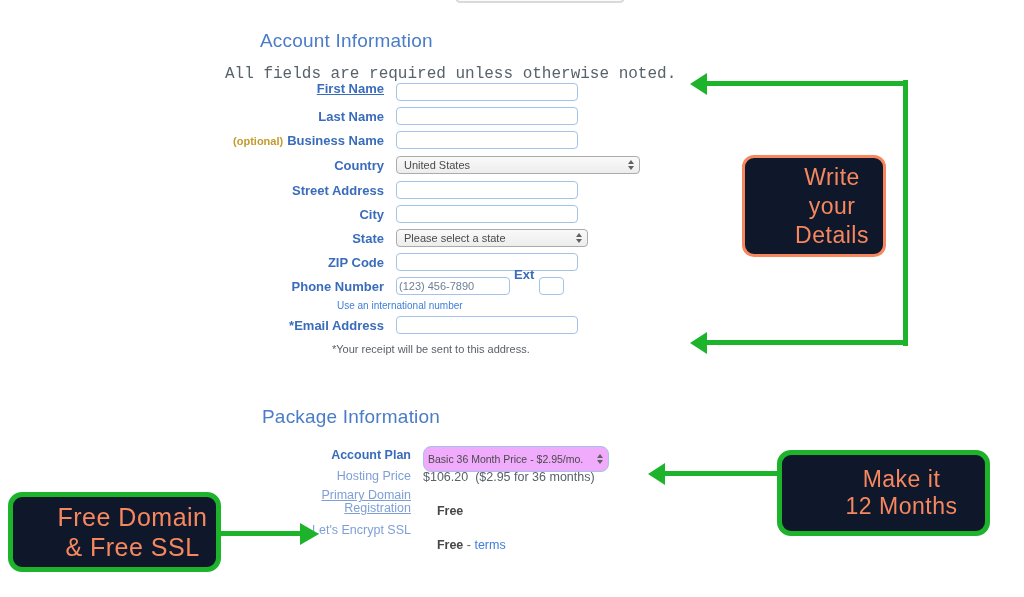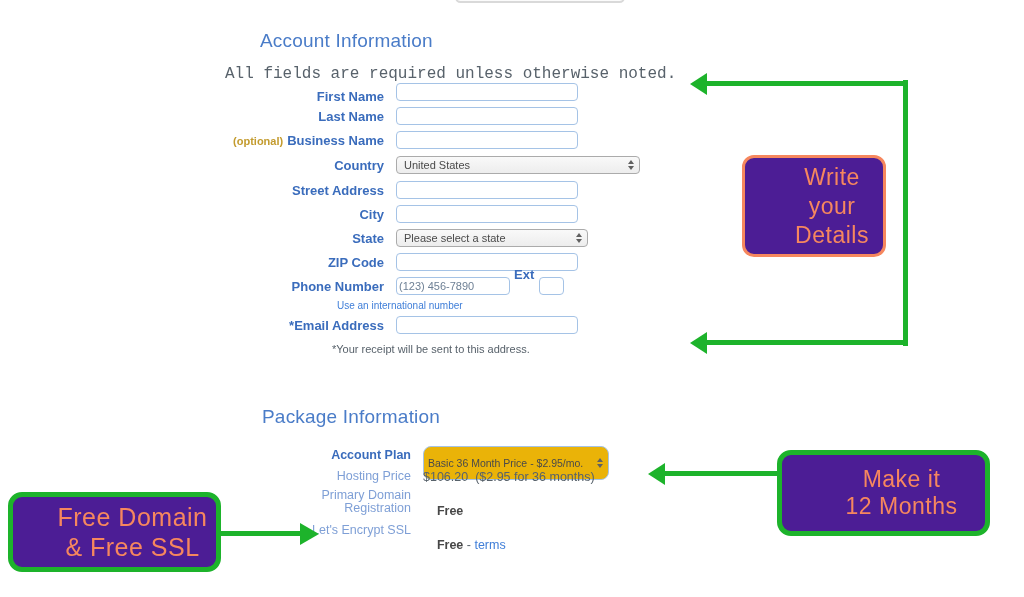--- a/index.html
+++ b/index.html
@@ -34,22 +34,22 @@
   .flabel .opt{font-size:11px;font-weight:bold;color:var(--gold);margin-right:4px;}
   .tinput{position:absolute;height:18px;border:1.5px solid var(--input-border);
     border-radius:4px;background:#fff;font-size:11px;color:#333;
     padding:0 2px;outline:none;font-family:inherit;}
   .tinput::placeholder{color:#6e8095;opacity:1;}
 
   .gsel{position:absolute;height:18px;border:1px solid var(--select-border);
     border-radius:4px;background:linear-gradient(#f9f9f9,#ededed);
     display:flex;align-items:center;padding:0 5px 0 7px;cursor:default;}
   .gsel .sel-text{flex:1;font-size:11px;color:#4a4a4a;white-space:nowrap;overflow:hidden;}
-  .bsel{position:absolute;height:34px;border:1.5px solid var(--input-border);
-    border-radius:8px;background:#eab308;
+  .bsel{position:absolute;height:26px;border:1.5px solid var(--input-border);
+    border-radius:8px;background:#f0abfc;
     display:flex;align-items:center;padding:0 5px 0 4px;cursor:default;}
   .bsel .sel-text{flex:1;font-size:10.5px;color:#4a4a4a;white-space:nowrap;overflow:hidden;}
   .stepper{display:flex;flex-direction:column;align-items:center;gap:1.5px;margin-left:4px;}
   .stepper .tri-up{width:0;height:0;border-left:3px solid transparent;border-right:3px solid transparent;border-bottom:4px solid #606060;}
   .stepper .tri-down{width:0;height:0;border-left:3px solid transparent;border-right:3px solid transparent;border-top:4px solid #606060;}
 
   .link{position:absolute;font-size:10px;color:var(--blue-link);cursor:pointer;}
   .small-note{position:absolute;font-size:11px;color:var(--gray-text);}
 
   
@@ -61,37 +61,37 @@
   .pvalue .sep{color:var(--gray-text);white-space:pre;}
   .pvalue .terms-link{color:var(--blue-link);cursor:pointer;}
   .gline{position:absolute;background:var(--green);z-index:5;}
   .ahead-left{position:absolute;width:0;height:0;z-index:5;
     border-top:11px solid transparent;border-bottom:11px solid transparent;
     border-right:17px solid var(--green);}
   .ahead-right{position:absolute;width:0;height:0;z-index:5;
     border-top:11px solid transparent;border-bottom:11px solid transparent;
     border-left:19px solid var(--green);}
   .callout{position:absolute;display:flex;align-items:center;justify-content:center;
-    text-align:center;color:var(--orange);white-space:pre-line;z-index:5;background:#4c1d95;
+    text-align:center;color:var(--orange);white-space:pre-line;z-index:5;background:#0f172a;
     letter-spacing:.5px;padding-left:36px;}
   .callout.orange-border{border:3.5px solid var(--orange);border-radius:12px;
     font-size:23px;line-height:29px;}
   .callout.green-border{border:5px solid var(--green);border-radius:14px;}
 </style>
 </head>
 <body>
 
 <div class="stage">
 
   <div class="top-cutoff"></div>
 
   <div class="section-title" style="left:228px;top:30px;">Account Information</div>
   <div class="form-note" style="left:225px;top:65px;">All fields are required unless otherwise noted.</div>
 
-  <div class="flabel" style="top:89px;">
+  <div class="flabel" style="top:81px;text-decoration:underline;">
     <span>First Name</span>
   </div>
   <input class="tinput" style="left: 396px; top: 83px; width: 182px;" type="text">
 
   <div class="flabel" style="top:109px;">
     <span>Last Name</span>
   </div>
   <input class="tinput" style="left: 396px; top: 107px; width: 182px;" type="text">
 
   <div class="flabel" style="top:133px;">
@@ -164,21 +164,21 @@
         <i class="tri-up"></i>
         <i class="tri-down"></i>
       </span>
   </div>
 
   <div class="plabel" style="top:470px;">
     <span>Hosting Price</span>
   </div>
   <div class="pvalue" style="top:470px;">$106.20  ($2.95 for 36 months)</div>
 
-  <div class="plabel" style="top:489px;">
+  <div class="plabel" style="top:489px;text-decoration:underline;">
     <span>Primary Domain</span><br>
     <span>Registration</span>
   </div>
   <div class="pvalue" style="top:490px;">
     <span class="free">Free</span>
   </div>
 
   <div class="plabel" style="top:524px;">
     <span>Let's Encrypt SSL</span>
   </div>

